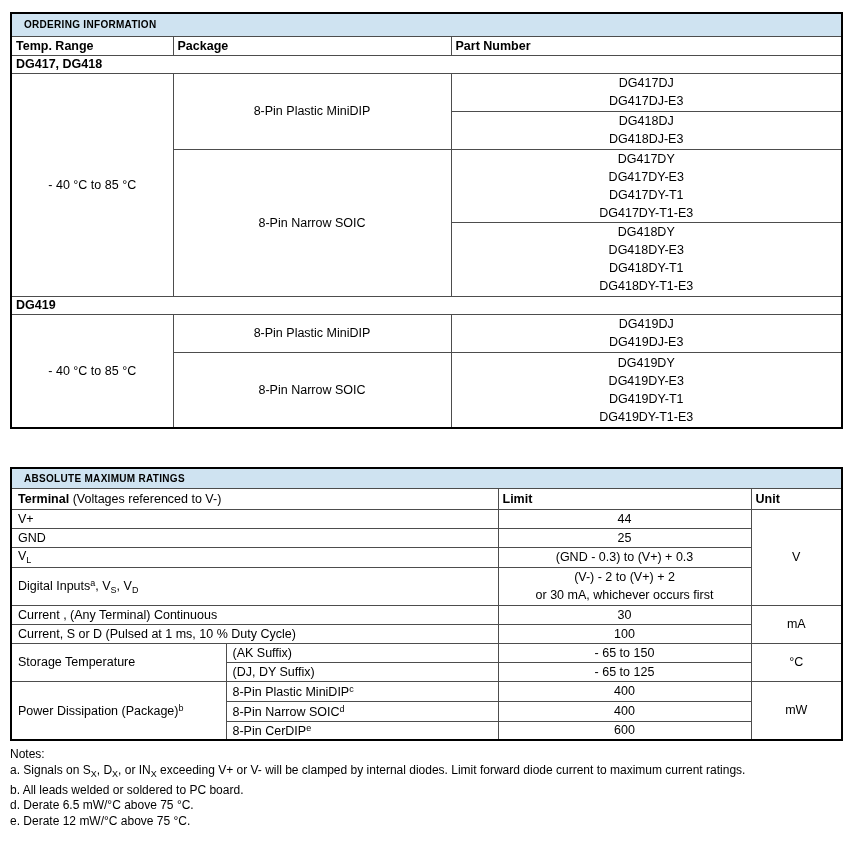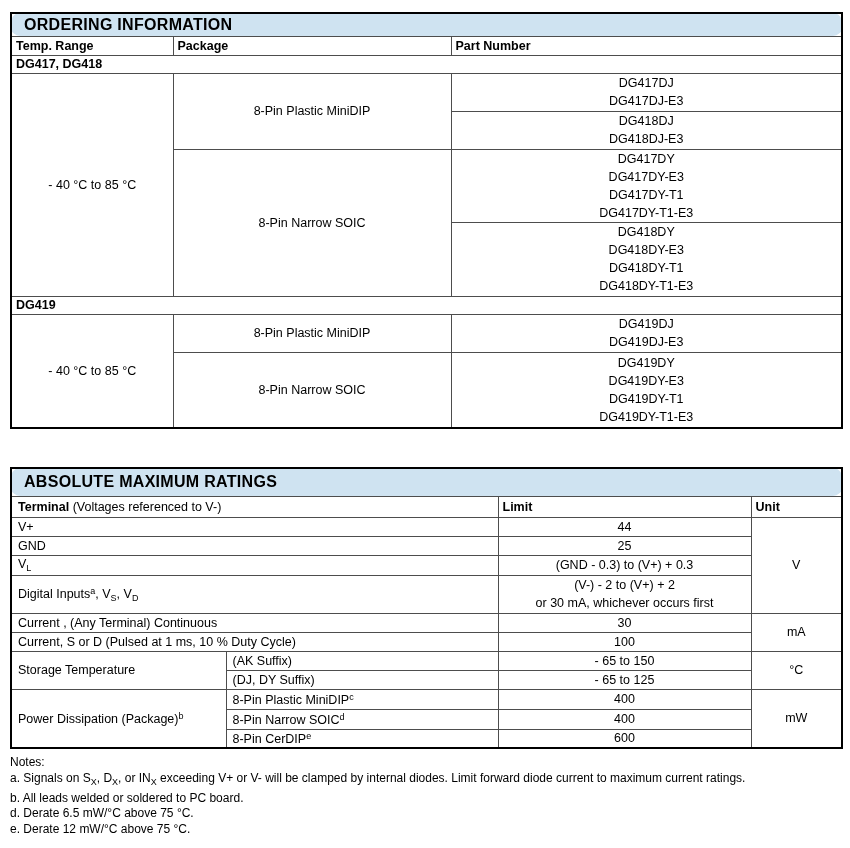--- a/index.html
+++ b/index.html
@@ -21,28 +21,27 @@
   td {
     border: 1px solid #4d4d4d;
     font-size: 12.5px;
     padding: 0 4px;
     vertical-align: middle;
     overflow: hidden;
   }
   .titlebar {
     background: #cfe3f1;
     font-weight: bold;
-    font-size: 16px;
+    font-size: 10px;
     letter-spacing: 0.3px;
     text-align: left;
     padding-left: 12px;
-    border-radius: 9px;
   }
   .t1 .titlebar { height: 23px; }
-  .t2 .titlebar { height: 28px; }
+  .t2 .titlebar { height: 20px; }
   .ch { font-weight: bold; }
   .grouplabel { font-weight: bold; text-align: left; }
   .center { text-align: center; }
   .parts { text-align: center; }
   .parts div { line-height: 18px; }
   .param { text-align: left; padding-left: 6px; }
   .limit { text-align: center; }
   .limit div { line-height: 18px; }
   .unit { text-align: center; }
   .t2 { margin-top: 38px; }

